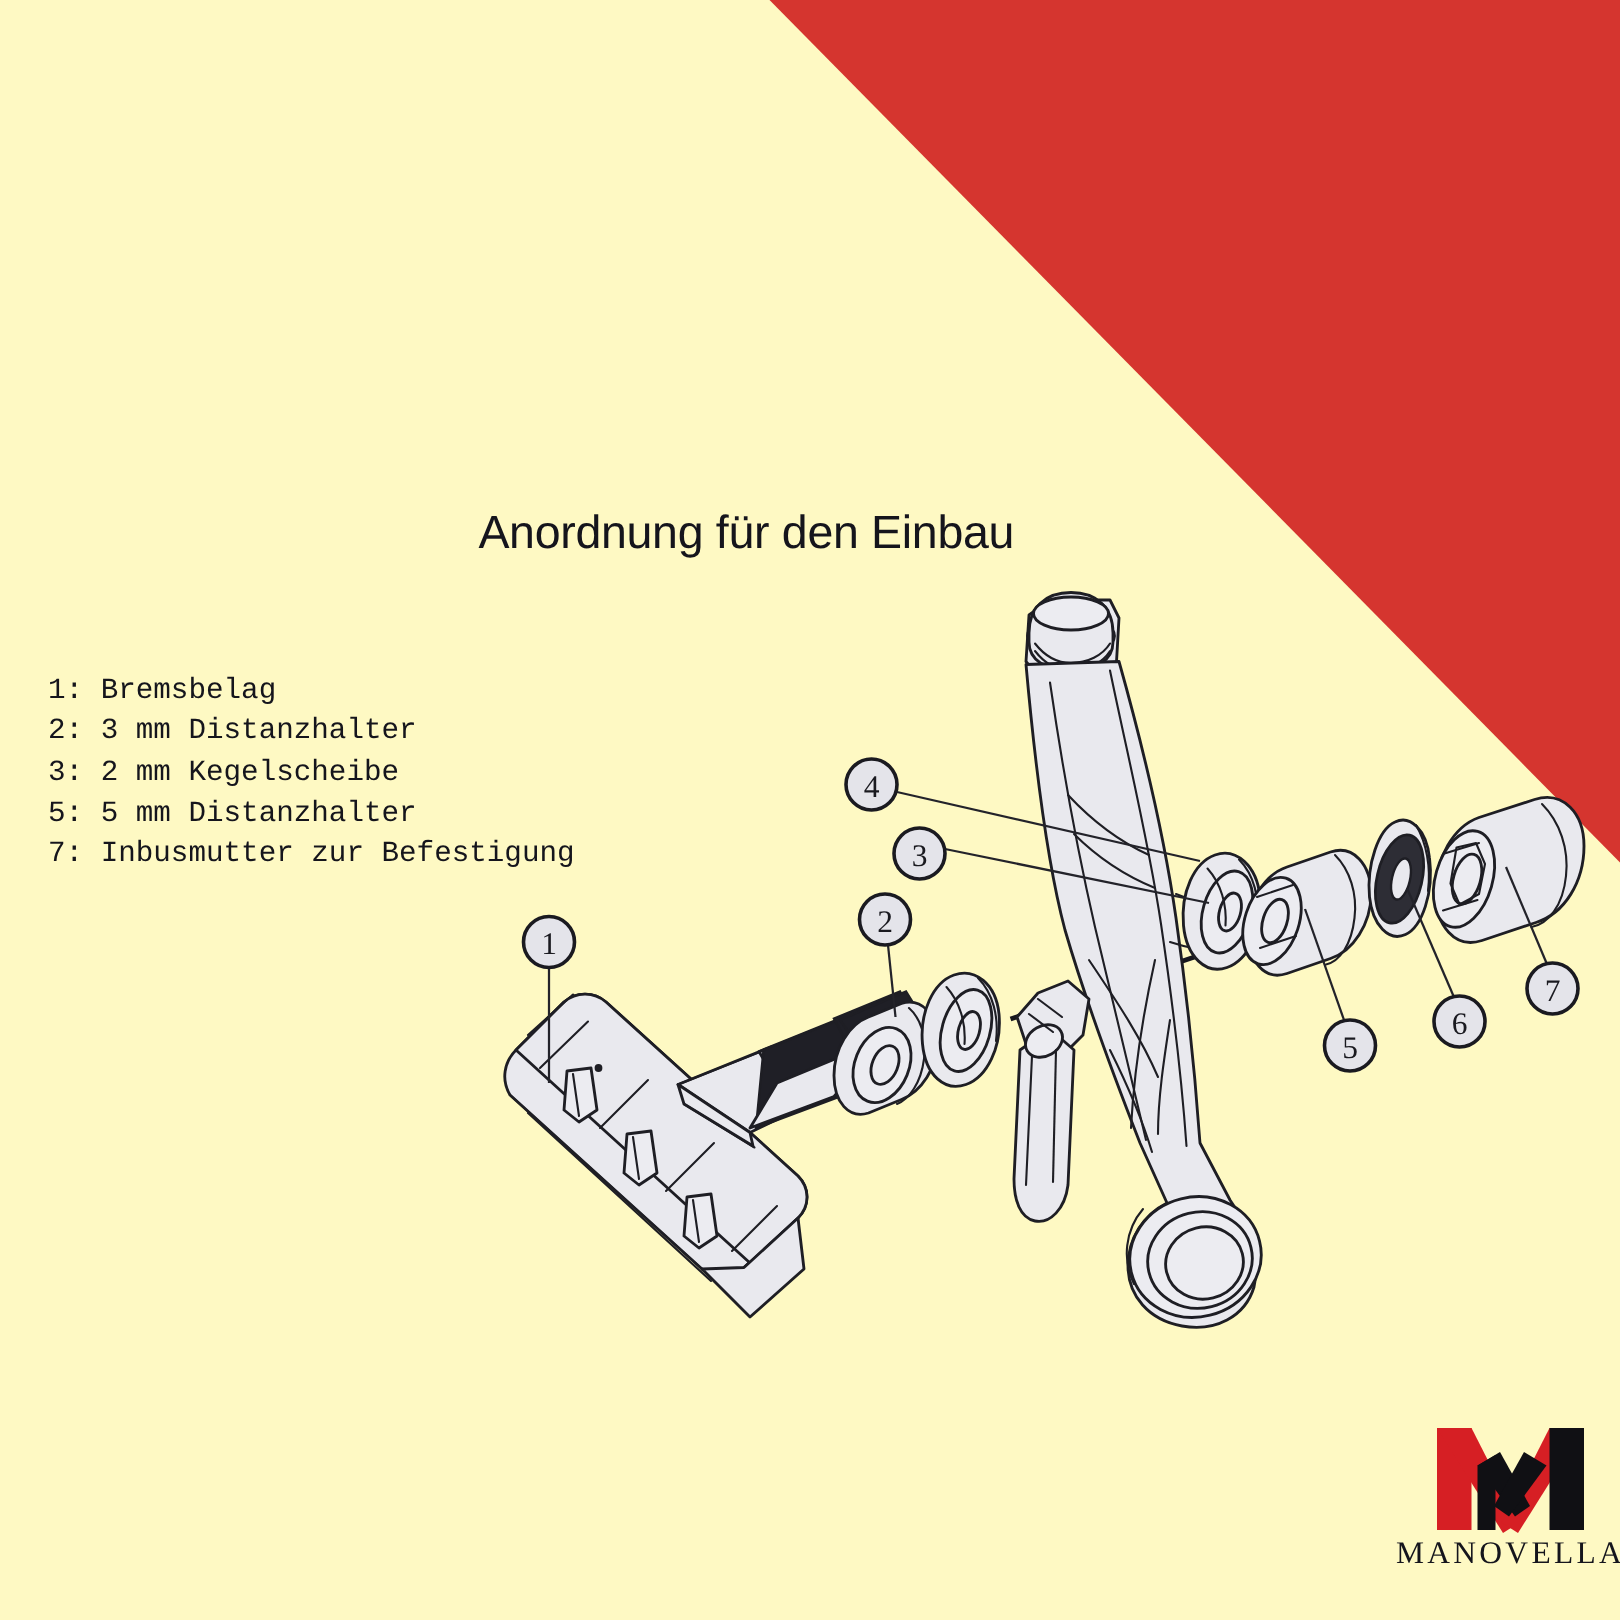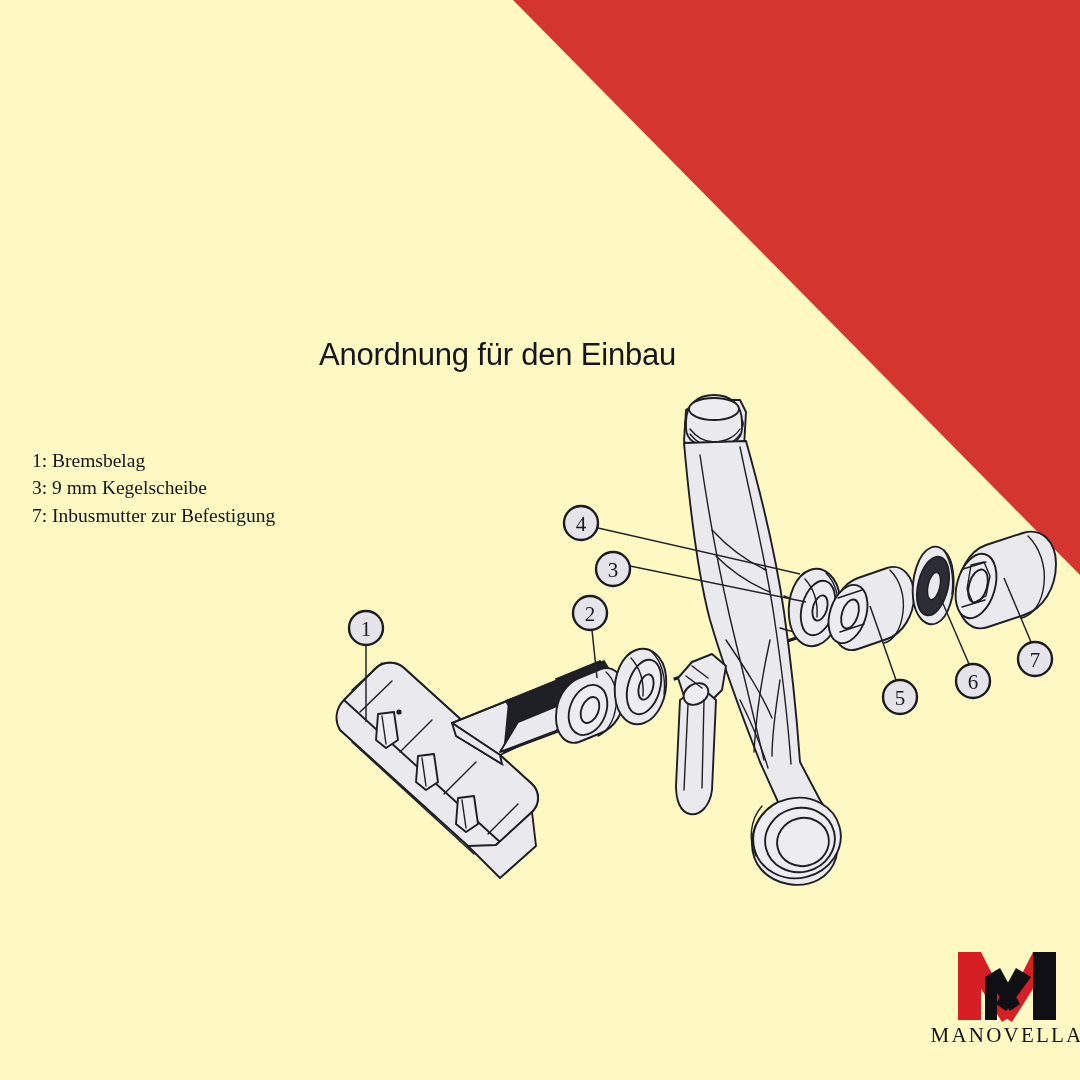--- a/index.html
+++ b/index.html
@@ -35,21 +35,21 @@
     font-family: "Liberation Sans", sans-serif;
   }
   #legend {
     position: absolute;
     left: 32px;
     top: 447px;
     font-size: 19.5px;
     line-height: 27.3px;
     color: #15151c;
     white-space: nowrap;
-    font-family: Liberation Serif, serif;
+    font-family: Liberation Mono, monospace;
   }
   #legend div { height: 27.3px; }
   .callout-num {
     font-family: "Liberation Serif", serif;
     font-size: 21px;
     fill: #1a1a20;
   }
   .logo-word {
     font-family: "Liberation Serif", serif;
     font-size: 21px;
@@ -63,21 +63,23 @@
 <div id="stage" style="background: #fef9c3; padding-left: 28px;">
 
   <svg id="corner-svg" viewBox="0 0 1080 1080">
     <polygon id="corner-tri" points="513,0 1080,0 1080,575" fill="#d5352f"></polygon>
   </svg>
 
   <div id="title">Anordnung für den Einbau</div>
 
   <div id="legend">
     <div>1: Bremsbelag</div>
-    <div>3: 9 mm Kegelscheibe</div>
+    <div>2: 3 mm Distanzhalter</div>
+    <div>3: 2 mm Kegelscheibe</div>
+    <div>5: 5 mm Distanzhalter</div>
     <div>7: Inbusmutter zur Befestigung</div>
   </div>
 
   <svg id="diagram-svg" viewBox="0 0 1080 1080">
     <defs>
       <style>
         .ln { fill:none; stroke:#1e1e24; stroke-width:1.9; stroke-linejoin:round; stroke-linecap:round; }
         .lnf { fill:#e9e9ee; stroke:#1e1e24; stroke-width:1.9; stroke-linejoin:round; stroke-linecap:round; }
         .lnw { fill:#ececf1; stroke:#1e1e24; stroke-width:1.9; stroke-linejoin:round; stroke-linecap:round; }
         .thin { fill:none; stroke:#1e1e24; stroke-width:1.4; stroke-linejoin:round; stroke-linecap:round; }

